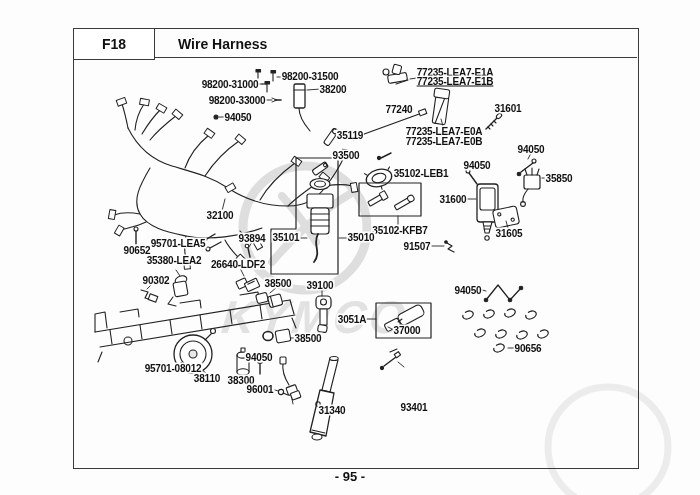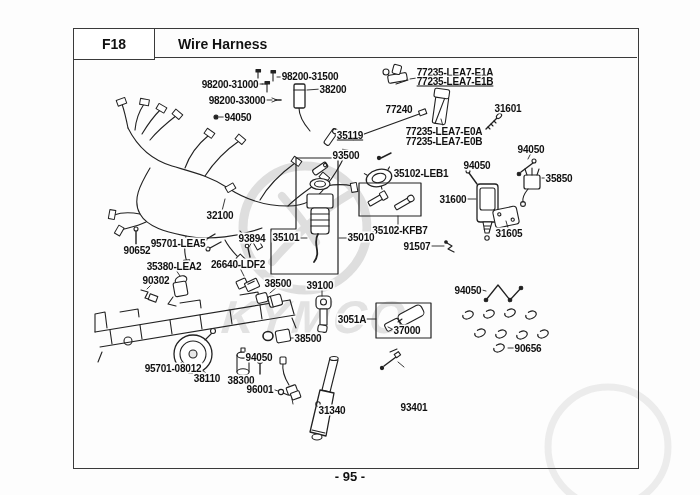--- a/index.html
+++ b/index.html
@@ -384,37 +384,37 @@
       <div class="plabel" style="left: 310px; top: 76px;">98200-31500</div>
       <div class="plabel" style="left: 333px; top: 89px;">38200</div>
       <div class="plabel" style="left: 237px; top: 100px;">98200-33000</div>
       <div class="plabel" style="left: 238px; top: 117px;">94050</div>
       <div class="plabel" style="left: 455px; top: 72px;">77235-LEA7-E1A</div>
       <div class="plabel" style="left: 455px; top: 81px; text-decoration: underline;">77235-LEA7-E1B</div>
       <div class="plabel" style="left: 399px; top: 109px;">77240</div>
       <div class="plabel" style="left: 508px; top: 108px;">31601</div>
       <div class="plabel" style="left: 444px; top: 131px;">77235-LEA7-E0A</div>
       <div class="plabel" style="left: 444px; top: 141px;">77235-LEA7-E0B</div>
-      <div class="plabel" style="left: 350px; top: 135px; text-decoration: underline;">35119</div>
+      <div class="plabel" style="left: 350px; top: 135px;">35119</div>
       <div class="plabel" style="left: 346px; top: 155px;">93500</div>
       <div class="plabel" style="left: 531px; top: 149px;">94050</div>
       <div class="plabel" style="left: 421px; top: 173px;">35102-LEB1</div>
       <div class="plabel" style="left: 477px; top: 165px;">94050</div>
       <div class="plabel" style="left: 559px; top: 178px;">35850</div>
       <div class="plabel" style="left: 453px; top: 199px;">31600</div>
       <div class="plabel" style="left: 400px; top: 230px;">35102-KFB7</div>
       <div class="plabel" style="left: 509px; top: 233px;">31605</div>
       <div class="plabel" style="left: 220px; top: 215px;">32100</div>
       <div class="plabel" style="left: 417px; top: 246px;">91507</div>
       <div class="plabel" style="left: 178px; top: 243px;">95701-LEA5</div>
       <div class="plabel" style="left: 252px; top: 238px;">93894</div>
       <div class="plabel" style="left: 286px; top: 237px;">35101</div>
       <div class="plabel" style="left: 361px; top: 237px;">35010</div>
       <div class="plabel" style="left: 137px; top: 250px;">90652</div>
-      <div class="plabel" style="left: 174px; top: 266px;">35380-LEA2</div>
+      <div class="plabel" style="left: 174px; top: 260px;">35380-LEA2</div>
       <div class="plabel" style="left: 238px; top: 264px;">26640-LDF2</div>
       <div class="plabel" style="left: 156px; top: 280px;">90302</div>
       <div class="plabel" style="left: 278px; top: 283px;">38500</div>
       <div class="plabel" style="left: 320px; top: 285px;">39100</div>
       <div class="plabel" style="left: 468px; top: 290px;">94050</div>
       <div class="plabel" style="left: 352px; top: 319px;">3051A</div>
       <div class="plabel" style="left: 407px; top: 330px;">37000</div>
       <div class="plabel" style="left: 308px; top: 338px;">38500</div>
       <div class="plabel" style="left: 528px; top: 348px;">90656</div>
       <div class="plabel" style="left: 259px; top: 357px;">94050</div>

